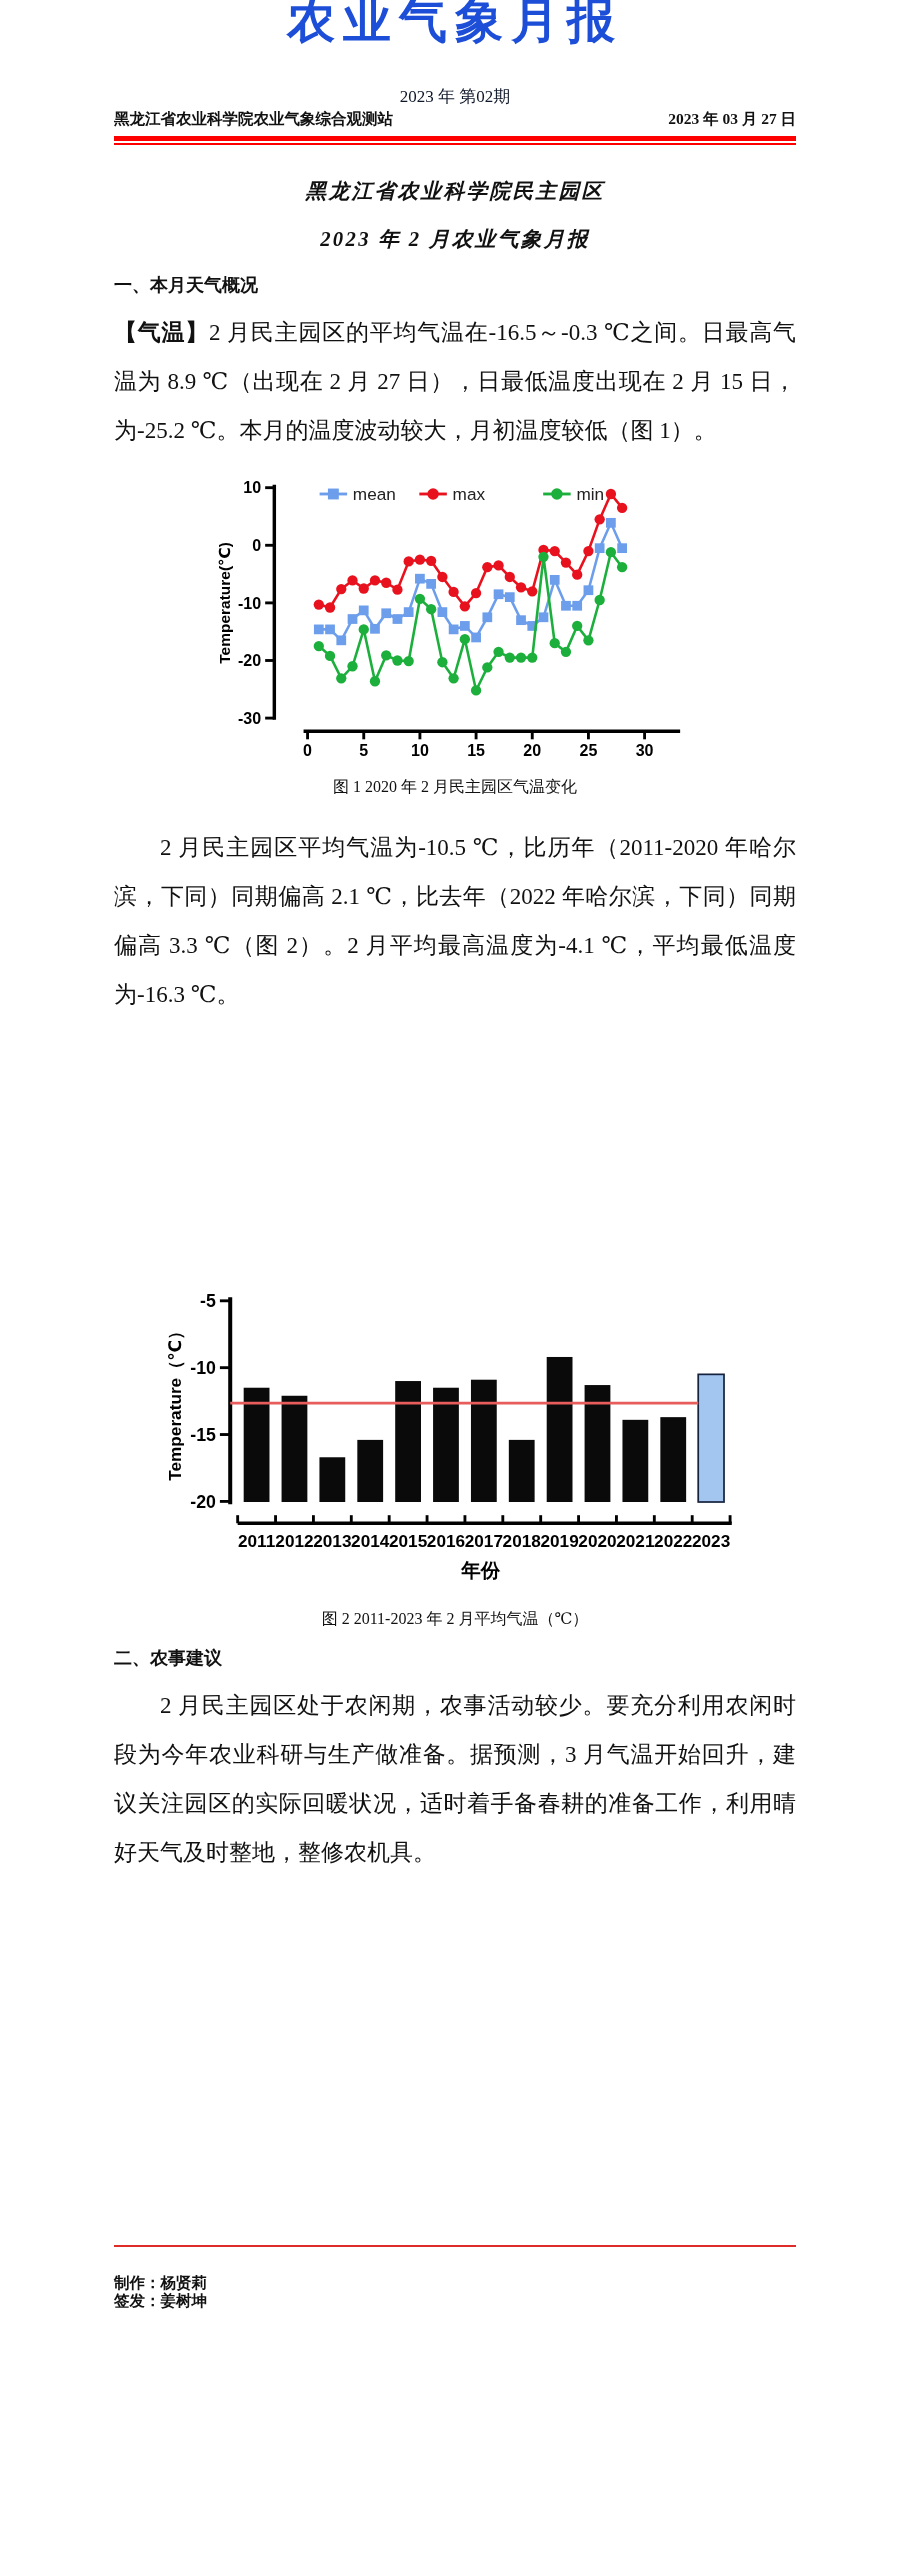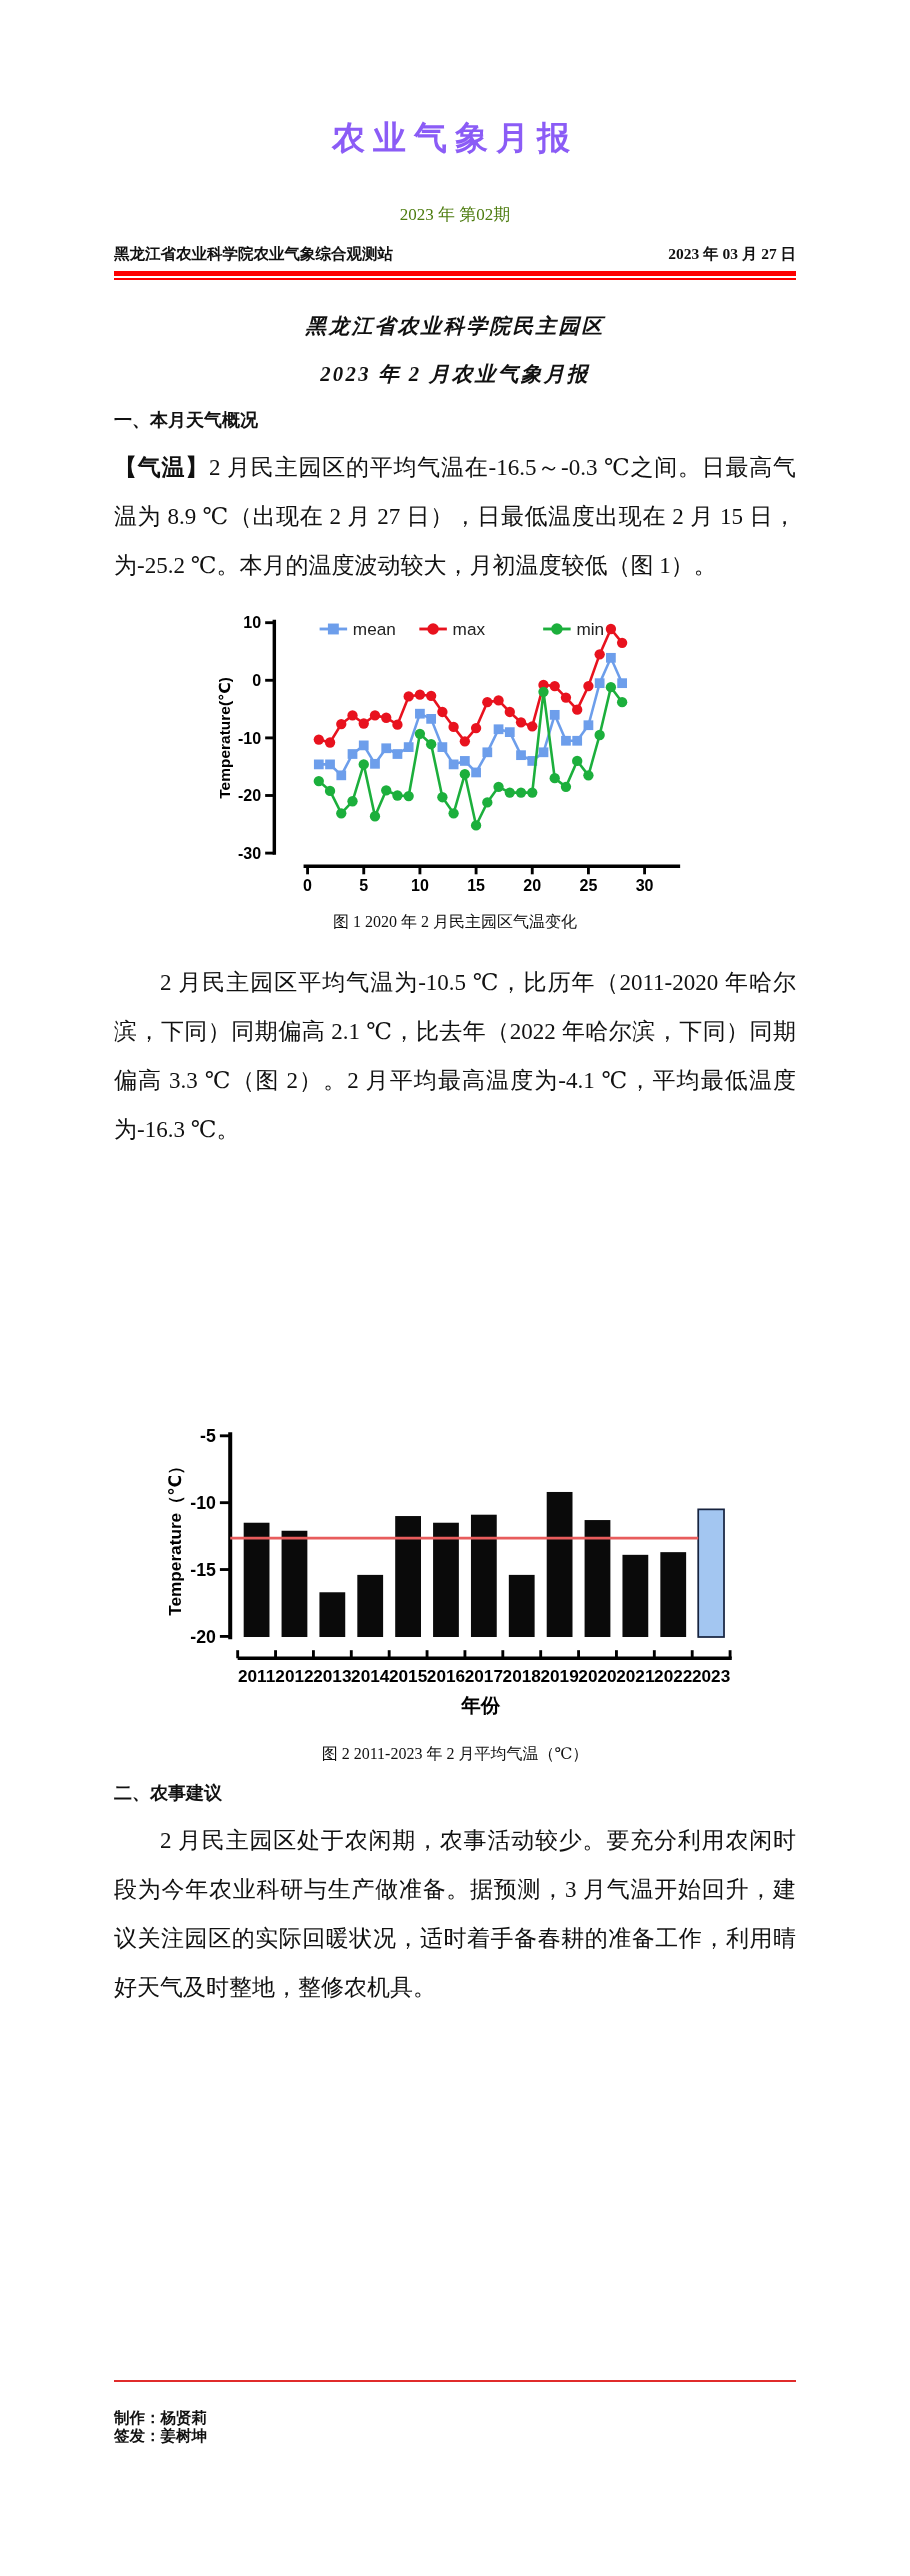--- a/index.html
+++ b/index.html
@@ -8,37 +8,36 @@
     width:910px;height:2576px;
     margin:0 auto;
     background:#ffffff;
     box-sizing:border-box;
     padding:0 114px;
     overflow:hidden;
     font-family:"Liberation Serif","DejaVu Serif",serif;
     color:#111;
   }
   .main-title{
-    margin-top:118px;
     text-align:center;
-    font-size:33px;
+    font-size:48px;
     font-weight:bold;
     letter-spacing:8px;
     line-height:41px;
-    color:#8b5cf6;
+    color:#1d4ed8;
   }
   .issue-line{
     margin-top:46px;
     text-align:center;
     font-size:17px;
     line-height:20px;
-    color:#4d7c0f;
+    color:#0f172a;
   }
   .org-row{
-    margin-top:20px;
+    margin-top:3px;
     display:flex;
     justify-content:space-between;
     align-items:flex-end;
     font-size:15.5px;
     line-height:18.4px;
     font-weight:bold;
   }
   .rule-wrap{margin-top:8px;}
   .rule-thick{height:4.6px;background:#fe0000;}
   .rule-thin{height:1.7px;background:#fe0000;margin-top:2.3px;}

